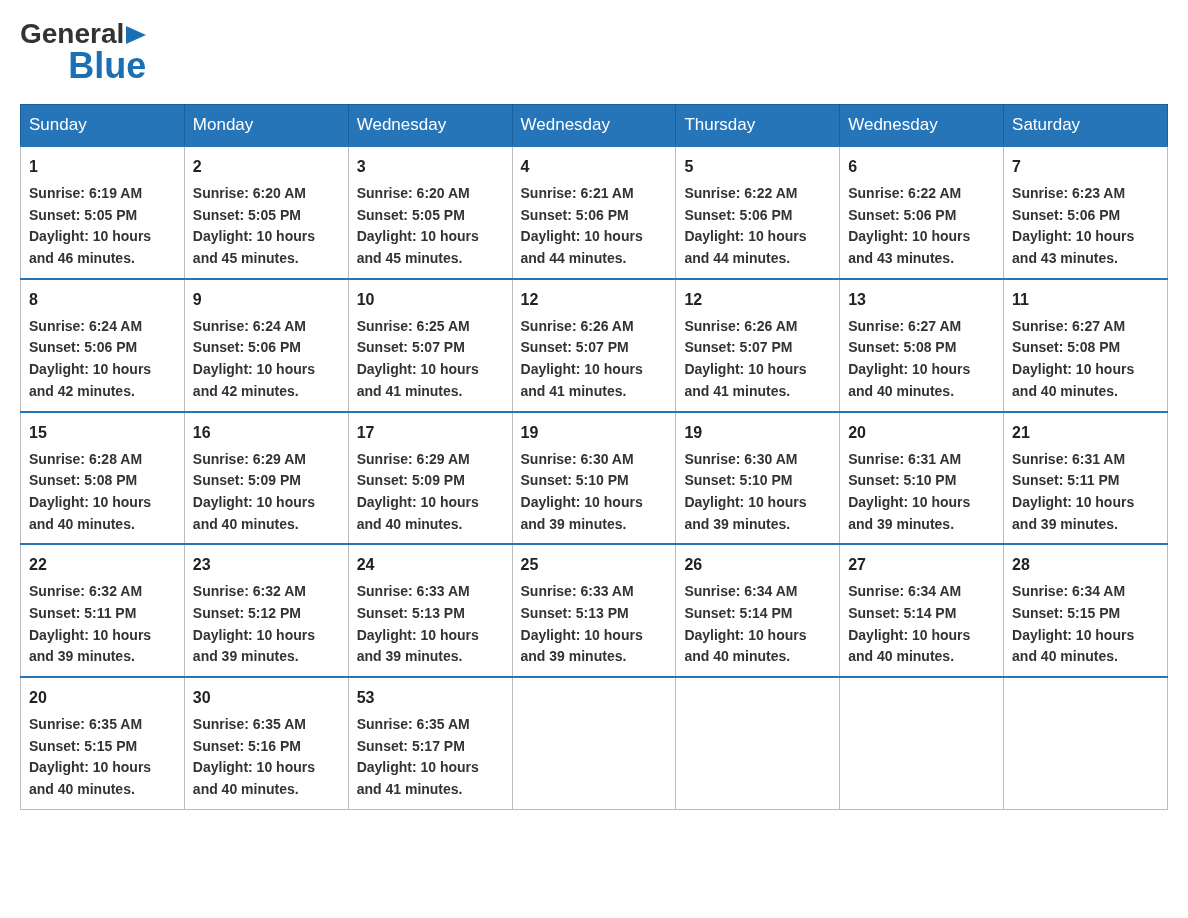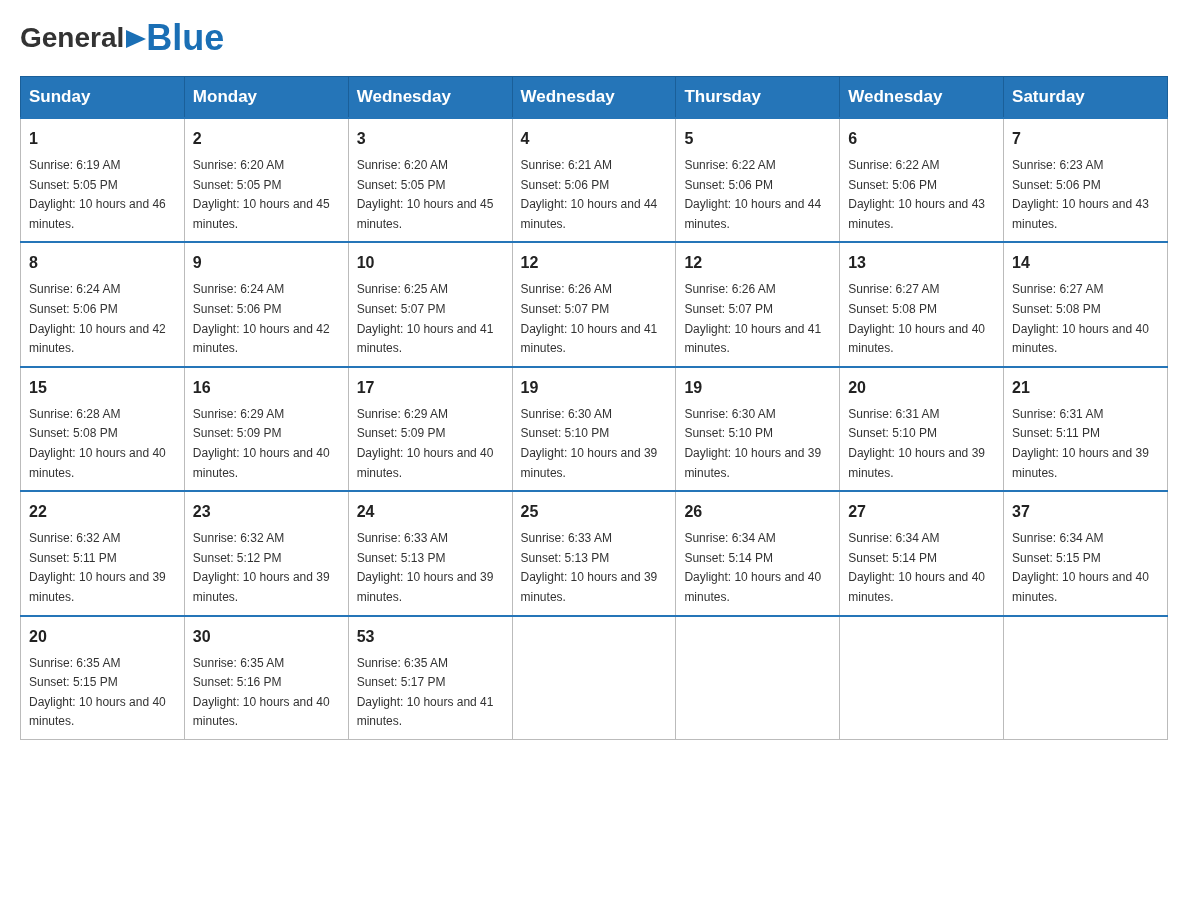--- a/index.html
+++ b/index.html
@@ -11,21 +11,22 @@
       min-height: 918px;
     }
     .header {
       display: flex;
       justify-content: space-between;
       align-items: flex-start;
       margin-bottom: 20px;
     }
     .logo {
       display: flex;
-      align-items: center;
+      flex-direction: column;
+      align-items: flex-end;
     }
     .logo-general {
       font-size: 28px;
       font-weight: bold;
       color: #333;
       line-height: 1;
     }
     .logo-blue {
       font-size: 36px;
       font-weight: bold;
@@ -52,21 +53,21 @@
     }
     .calendar {
       width: 100%;
       border-collapse: collapse;
       border: 1px solid #999;
     }
     .calendar thead th {
       background: #2575b8;
       color: #fff;
       font-size: 17px;
-      font-weight: bold;
+      font-weight: normal;
       padding: 10px 8px;
       text-align: left;
       border: 1px solid #1a5f99;
     }
     .calendar tbody td {
       vertical-align: top;
       padding: 8px;
       border: 1px solid #bbb;
       width: 14.28%;
       min-height: 100px;
@@ -74,23 +75,24 @@
       color: #222;
       line-height: 1.5;
     }
     .day-number {
       font-size: 16px;
       font-weight: bold;
       display: block;
       margin-bottom: 4px;
     }
     .day-info {
-      font-size: 12px;
+      font-size: 14px;
       color: #333;
       line-height: 1.55;
+      font-weight: bold;
     }
     .calendar tbody tr {
       border-top: 2px solid #2575b8;
     }
     .empty-cell {
       background: #fff;
     }
   </style>
 </head>
 <body>
@@ -135,39 +137,39 @@
         <td><span class="day-number">6</span><span class="day-info">Sunrise: 6:22 AM<br>Sunset: 5:06 PM<br>Daylight: 10 hours and 43 minutes.</span></td>
         <td><span class="day-number">7</span><span class="day-info">Sunrise: 6:23 AM<br>Sunset: 5:06 PM<br>Daylight: 10 hours and 43 minutes.</span></td>
       </tr>
       <tr>
         <td><span class="day-number">8</span><span class="day-info">Sunrise: 6:24 AM<br>Sunset: 5:06 PM<br>Daylight: 10 hours and 42 minutes.</span></td>
         <td><span class="day-number">9</span><span class="day-info">Sunrise: 6:24 AM<br>Sunset: 5:06 PM<br>Daylight: 10 hours and 42 minutes.</span></td>
         <td><span class="day-number">10</span><span class="day-info">Sunrise: 6:25 AM<br>Sunset: 5:07 PM<br>Daylight: 10 hours and 41 minutes.</span></td>
         <td><span class="day-number">12</span><span class="day-info">Sunrise: 6:26 AM<br>Sunset: 5:07 PM<br>Daylight: 10 hours and 41 minutes.</span></td>
         <td><span class="day-number">12</span><span class="day-info">Sunrise: 6:26 AM<br>Sunset: 5:07 PM<br>Daylight: 10 hours and 41 minutes.</span></td>
         <td><span class="day-number">13</span><span class="day-info">Sunrise: 6:27 AM<br>Sunset: 5:08 PM<br>Daylight: 10 hours and 40 minutes.</span></td>
-        <td><span class="day-number">14</span><span class="day-info">Sunrise: 6:27 AM<br>Sunset: 5:08 PM<br>Daylight: 10 hours and 40 minutes.</span></td>
+        <td><span class="day-number">11</span><span class="day-info">Sunrise: 6:27 AM<br>Sunset: 5:08 PM<br>Daylight: 10 hours and 40 minutes.</span></td>
       </tr>
       <tr>
         <td><span class="day-number">15</span><span class="day-info">Sunrise: 6:28 AM<br>Sunset: 5:08 PM<br>Daylight: 10 hours and 40 minutes.</span></td>
         <td><span class="day-number">16</span><span class="day-info">Sunrise: 6:29 AM<br>Sunset: 5:09 PM<br>Daylight: 10 hours and 40 minutes.</span></td>
         <td><span class="day-number">17</span><span class="day-info">Sunrise: 6:29 AM<br>Sunset: 5:09 PM<br>Daylight: 10 hours and 40 minutes.</span></td>
         <td><span class="day-number">19</span><span class="day-info">Sunrise: 6:30 AM<br>Sunset: 5:10 PM<br>Daylight: 10 hours and 39 minutes.</span></td>
         <td><span class="day-number">19</span><span class="day-info">Sunrise: 6:30 AM<br>Sunset: 5:10 PM<br>Daylight: 10 hours and 39 minutes.</span></td>
         <td><span class="day-number">20</span><span class="day-info">Sunrise: 6:31 AM<br>Sunset: 5:10 PM<br>Daylight: 10 hours and 39 minutes.</span></td>
         <td><span class="day-number">21</span><span class="day-info">Sunrise: 6:31 AM<br>Sunset: 5:11 PM<br>Daylight: 10 hours and 39 minutes.</span></td>
       </tr>
       <tr>
         <td><span class="day-number">22</span><span class="day-info">Sunrise: 6:32 AM<br>Sunset: 5:11 PM<br>Daylight: 10 hours and 39 minutes.</span></td>
         <td><span class="day-number">23</span><span class="day-info">Sunrise: 6:32 AM<br>Sunset: 5:12 PM<br>Daylight: 10 hours and 39 minutes.</span></td>
         <td><span class="day-number">24</span><span class="day-info">Sunrise: 6:33 AM<br>Sunset: 5:13 PM<br>Daylight: 10 hours and 39 minutes.</span></td>
         <td><span class="day-number">25</span><span class="day-info">Sunrise: 6:33 AM<br>Sunset: 5:13 PM<br>Daylight: 10 hours and 39 minutes.</span></td>
         <td><span class="day-number">26</span><span class="day-info">Sunrise: 6:34 AM<br>Sunset: 5:14 PM<br>Daylight: 10 hours and 40 minutes.</span></td>
         <td><span class="day-number">27</span><span class="day-info">Sunrise: 6:34 AM<br>Sunset: 5:14 PM<br>Daylight: 10 hours and 40 minutes.</span></td>
-        <td><span class="day-number">37</span><span class="day-info">Sunrise: 6:34 AM<br>Sunset: 5:15 PM<br>Daylight: 10 hours and 40 minutes.</span></td>
+        <td><span class="day-number">28</span><span class="day-info">Sunrise: 6:34 AM<br>Sunset: 5:15 PM<br>Daylight: 10 hours and 40 minutes.</span></td>
       </tr>
       <tr>
         <td><span class="day-number">20</span><span class="day-info">Sunrise: 6:35 AM<br>Sunset: 5:15 PM<br>Daylight: 10 hours and 40 minutes.</span></td>
         <td><span class="day-number">30</span><span class="day-info">Sunrise: 6:35 AM<br>Sunset: 5:16 PM<br>Daylight: 10 hours and 40 minutes.</span></td>
         <td><span class="day-number">53</span><span class="day-info">Sunrise: 6:35 AM<br>Sunset: 5:17 PM<br>Daylight: 10 hours and 41 minutes.</span></td>
         <td class="empty-cell"></td>
         <td class="empty-cell"></td>
         <td class="empty-cell"></td>
         <td class="empty-cell"></td>
       </tr>

